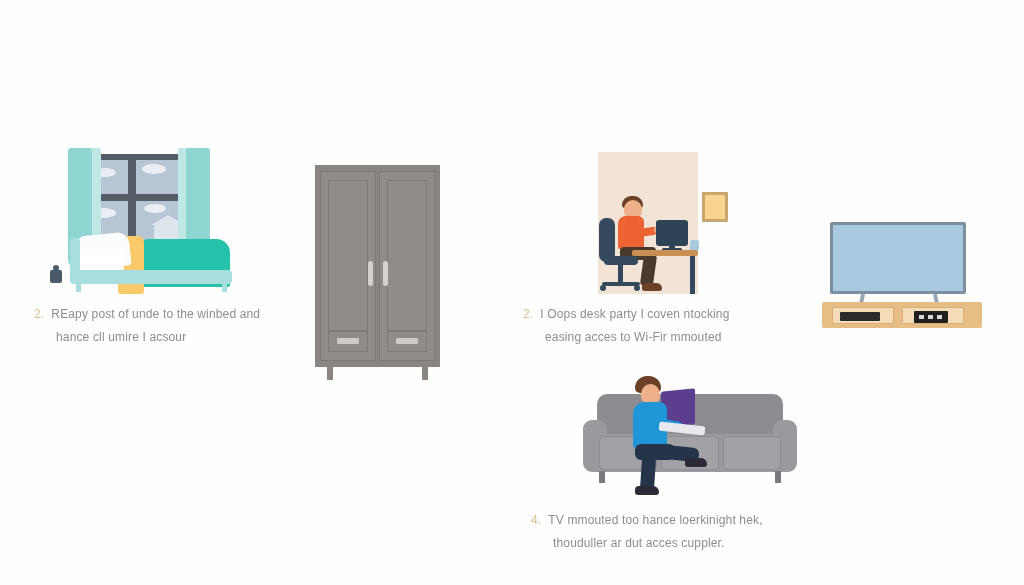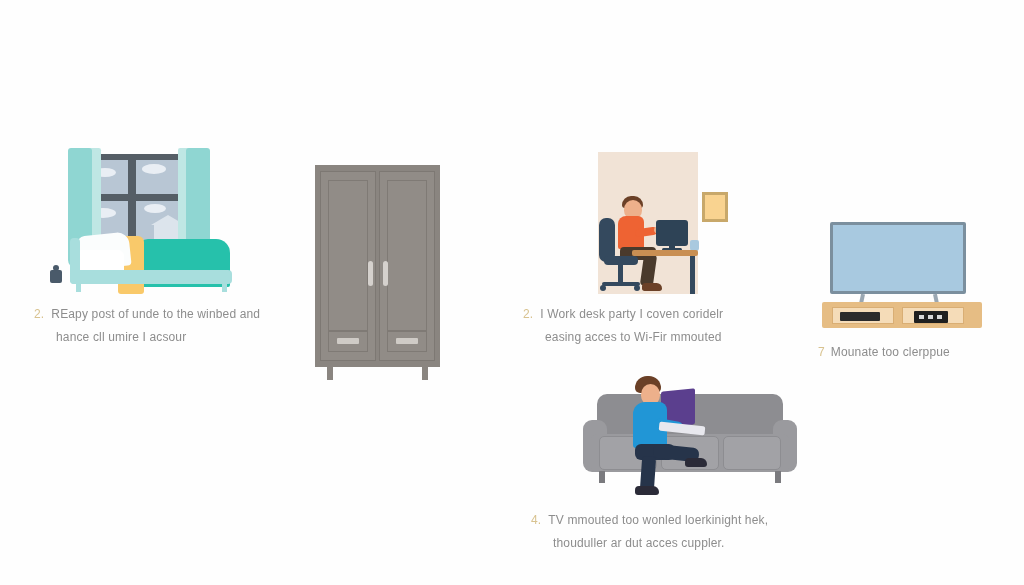--- a/index.html
+++ b/index.html
@@ -420,42 +420,39 @@
     <div class="dk-caster" style="left:54px;"></div>
     <div class="dk-monitor"></div>
     <div class="dk-mon-stand"></div>
     <div class="dk-mon-foot"></div>
     <div class="dk-cup"></div>
     <div class="dk-desktop"></div>
     <div class="dk-desk-leg"></div>
   </div>
 
   <div class="caption" style="left:523px; top:303px; width:250px;">
-    <span class="num">2.</span><span>I Work desk party I coven coridelr</span>
+    <span class="num">2.</span><span>I Oops desk party I coven ntocking</span>
     <span class="ln2">easing acces to Wi-Fir mmouted</span>
   </div>
 
   <div class="art-tv">
     <div class="tv-screen"></div>
     <div class="tv-foot l"></div>
     <div class="tv-foot r"></div>
     <div class="tv-console"></div>
     <div class="tv-shelf l"></div>
     <div class="tv-shelf r"></div>
     <div class="tv-box"></div>
     <div class="tv-receiver">
       <div class="tv-rdot" style="left:5px;"></div>
       <div class="tv-rdot" style="left:14px;"></div>
       <div class="tv-rdot" style="left:23px;"></div>
     </div>
   </div>
 
-  <div class="caption single" style="left:818px; top:341px; width:200px;">
-    <span class="num">7</span><span>Mounate too clerppue</span>
-  </div>
 
   <div class="art-sofa">
     <div class="sf-back"></div>
     <div class="sf-arm l"></div>
     <div class="sf-arm r"></div>
     <div class="sf-seat"></div>
     <div class="sf-cush c1"></div>
     <div class="sf-cush c2"></div>
     <div class="sf-cush c3"></div>
     <div class="sf-leg" style="left:16px;"></div>
@@ -467,17 +464,17 @@
     <div class="sf-arm2"></div>
     <div class="sf-laptop-base"></div>
     <div class="sf-hip"></div>
     <div class="sf-thigh"></div>
     <div class="sf-shin"></div>
     <div class="sf-shoe1"></div>
     <div class="sf-shoe2"></div>
   </div>
 
   <div class="caption" style="left:531px; top:509px; width:280px;">
-    <span class="num">4.</span><span>TV mmouted too wonled loerkinight hek,</span>
+    <span class="num">4.</span><span>TV mmouted too hance loerkinight hek,</span>
     <span class="ln2">thouduller ar dut acces cuppler.</span>
   </div>
 
 </div>
 
 </body></html>

